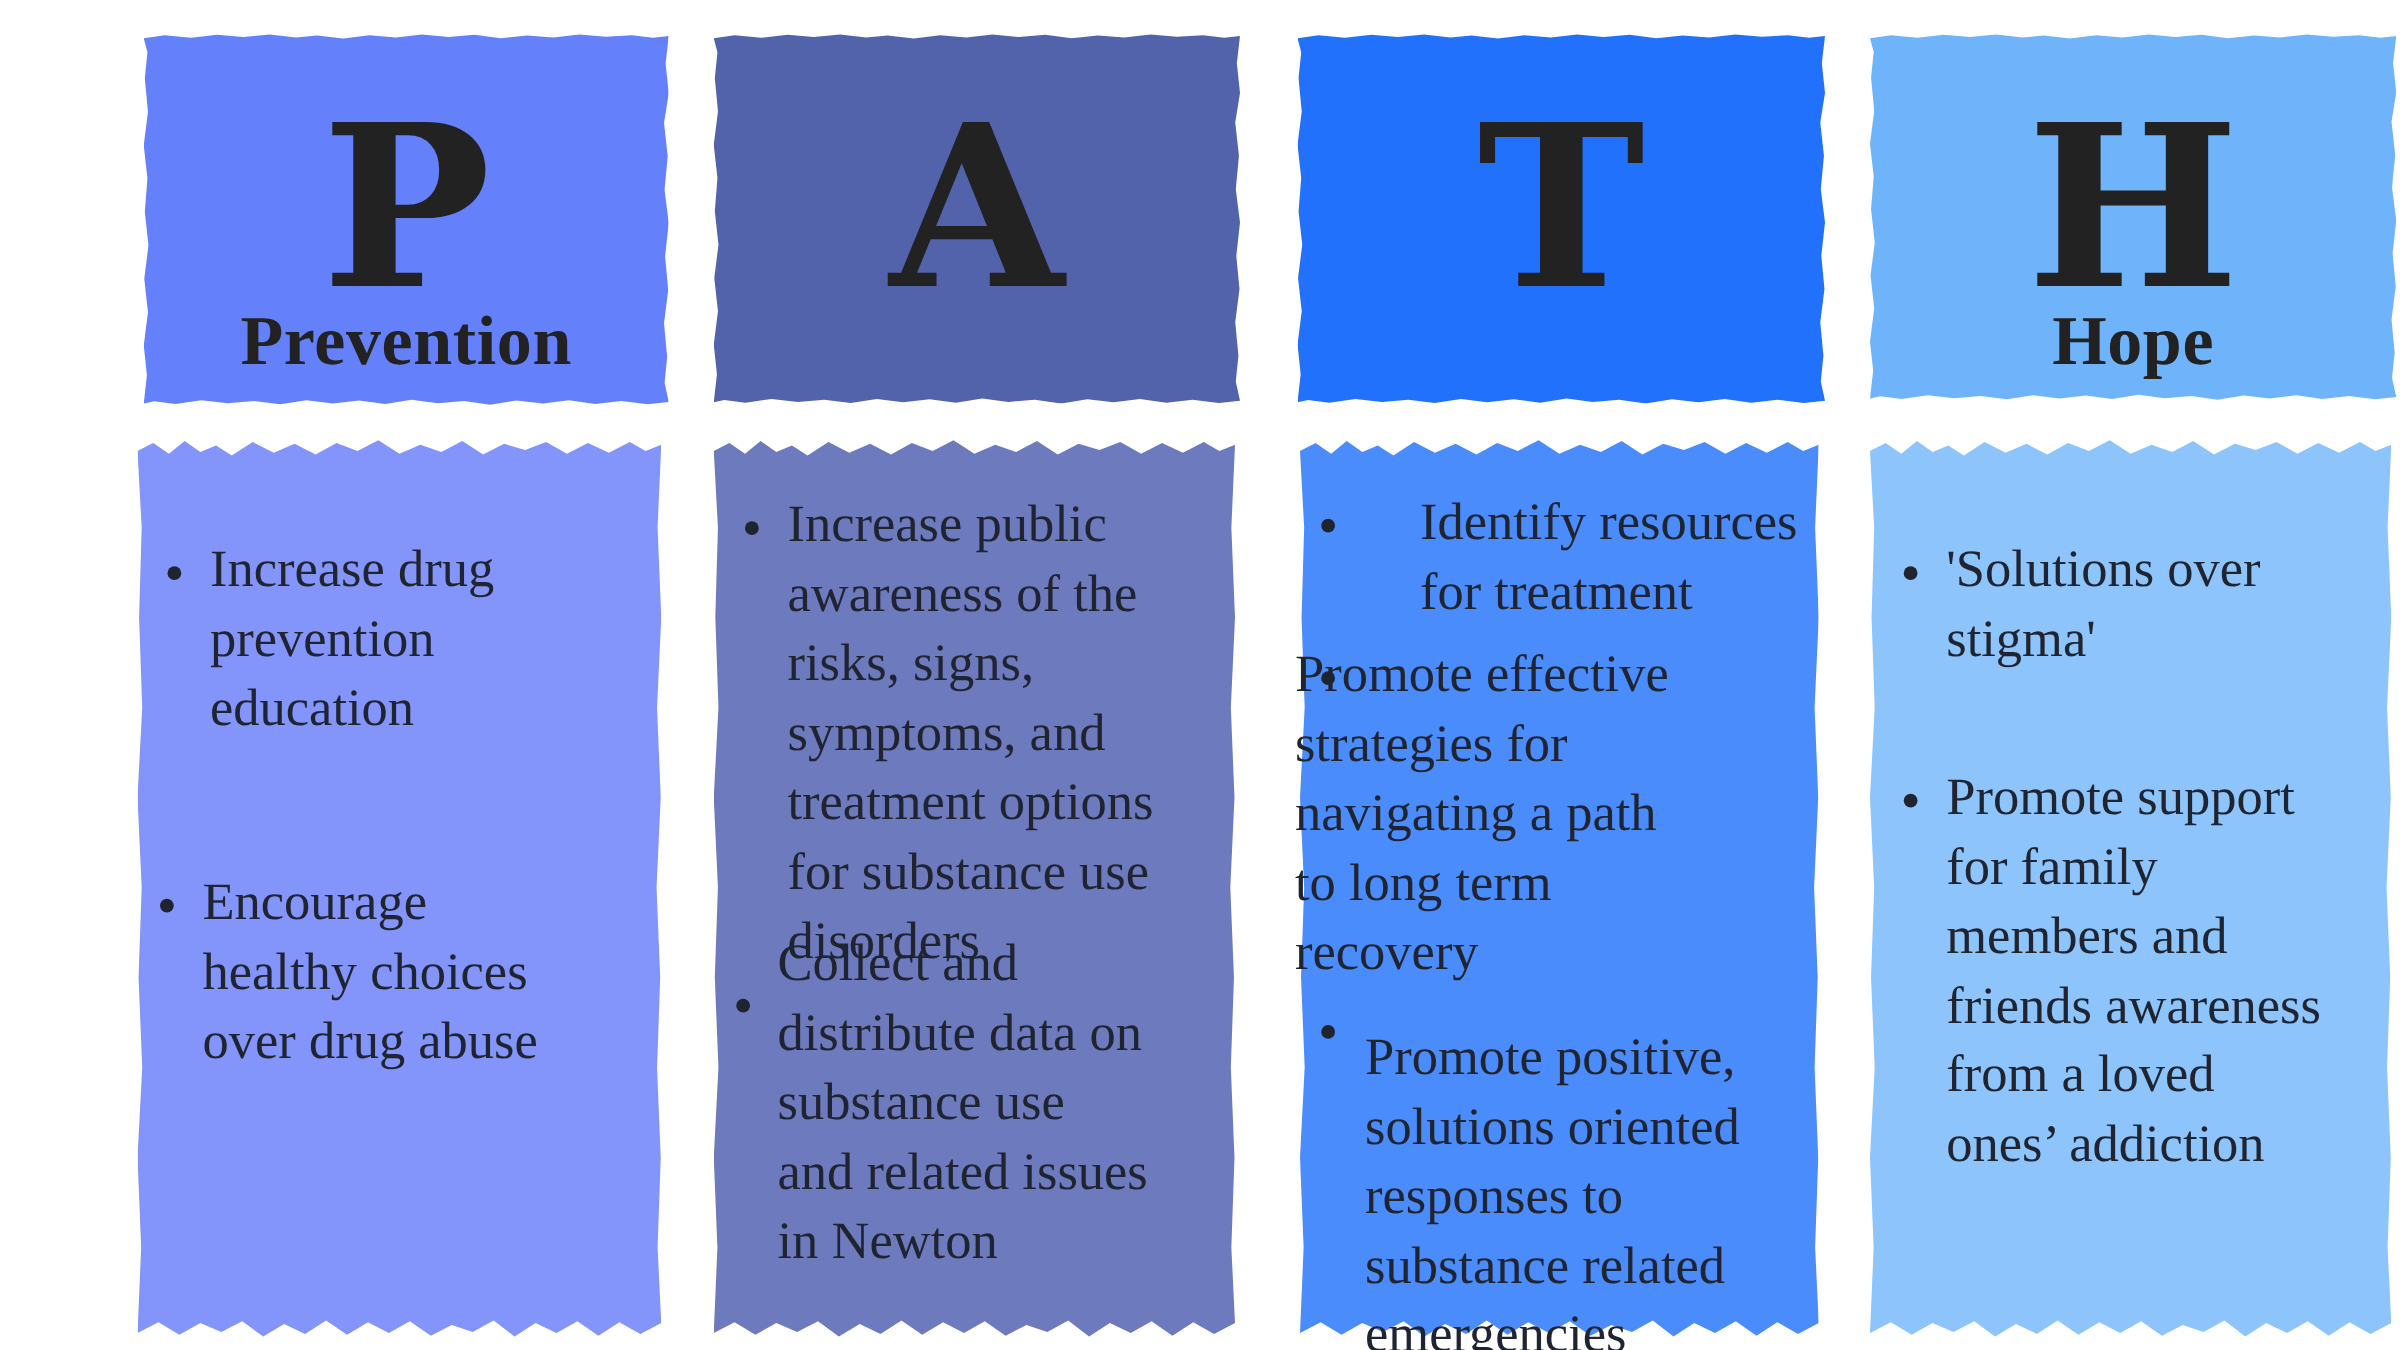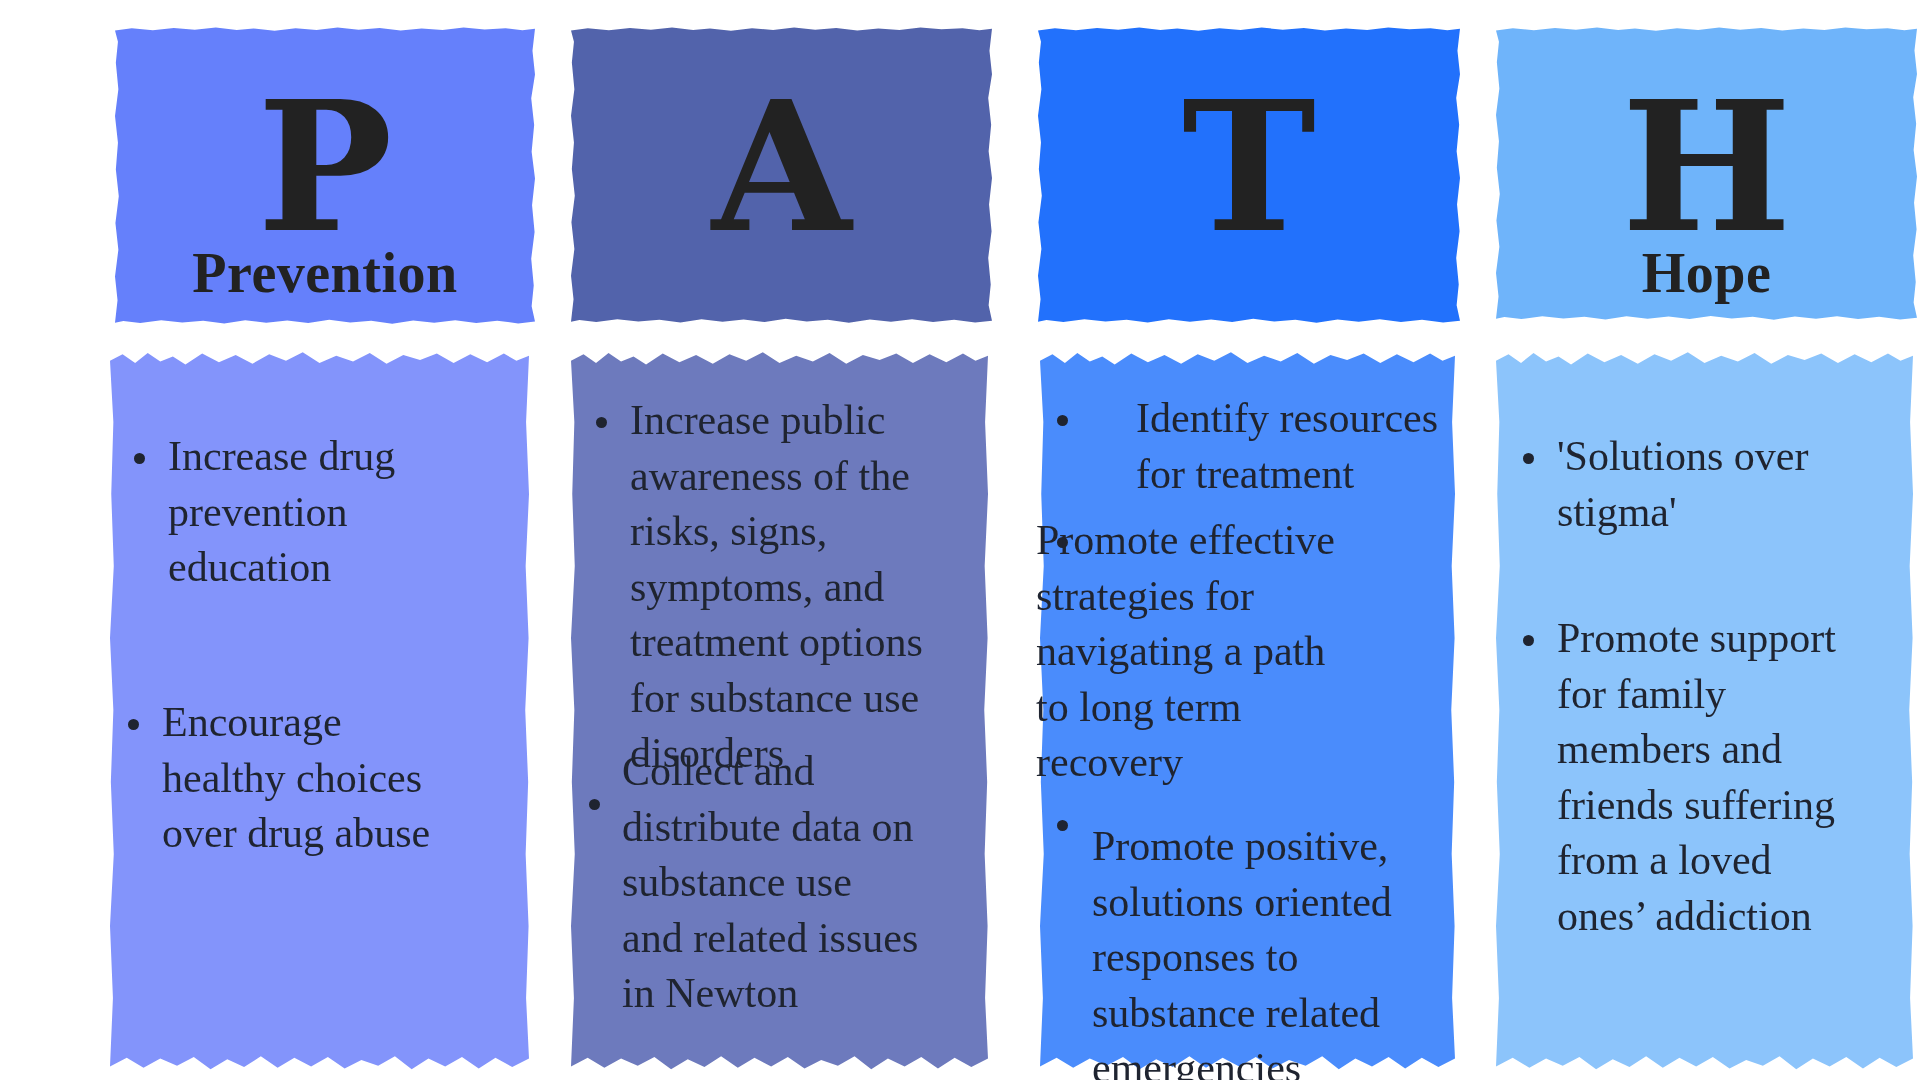--- a/index.html
+++ b/index.html
@@ -138,16 +138,16 @@
 </div>
 <div class="panel torn-body" style="left:1496px; top:350px; width:417px; height:720px; background:#8cc4fb;"></div>
 <ul>
   <span class="bullet" style="left:1523px; top:453px;"></span>
   <li class="item" style="left:1557px; top:429px;">'Solutions over
 stigma'</li>
   <span class="bullet" style="left:1523px; top:635px;"></span>
   <li class="item" style="left:1557px; top:611px;">Promote support
 for family
 members and
-friends suffering
+friends awareness
 from a loved
 ones’ addiction</li>
 </ul>
 
 </body></html>

